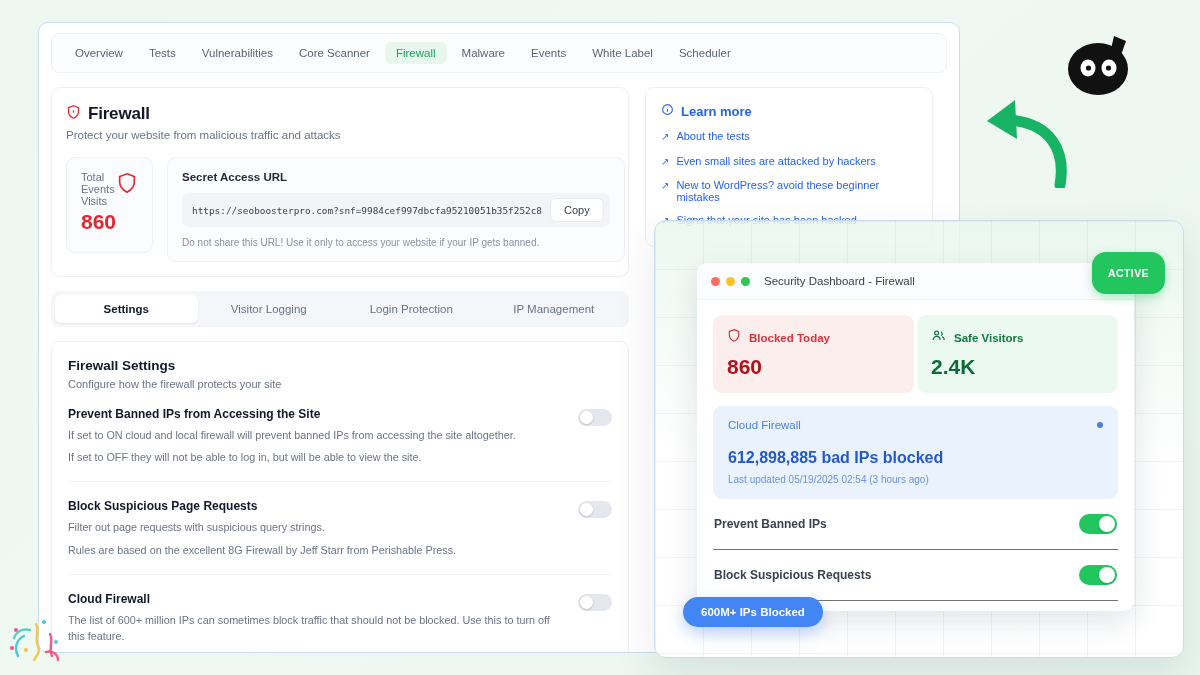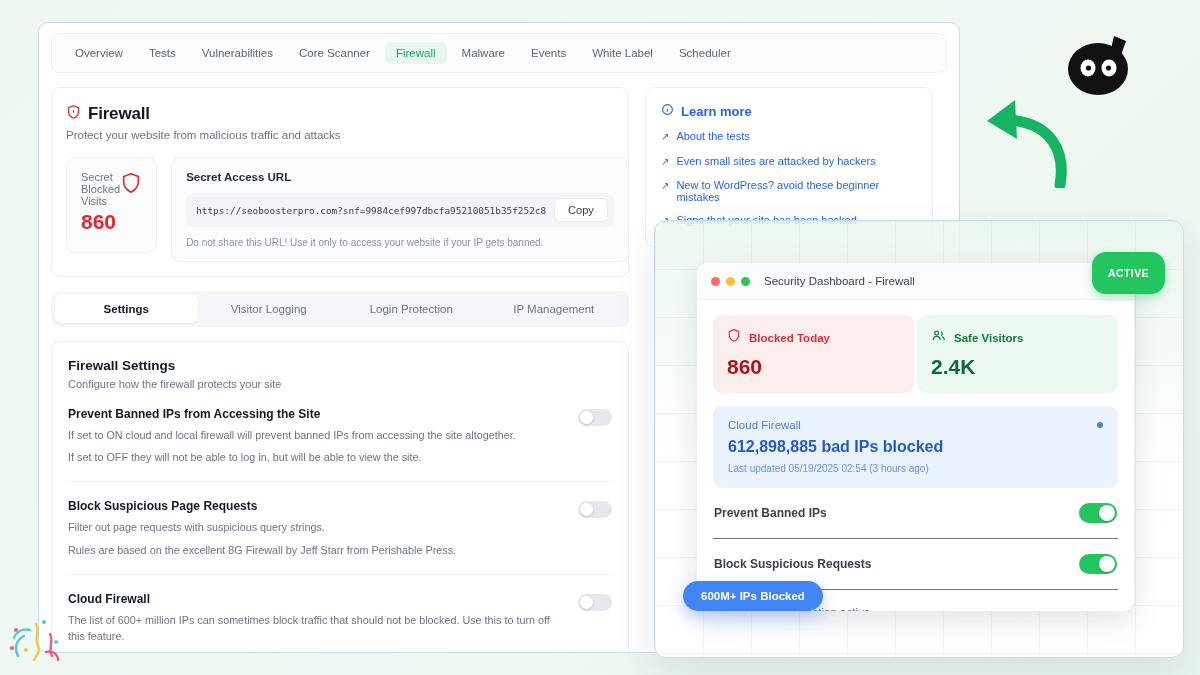--- a/index.html
+++ b/index.html
@@ -250,21 +250,21 @@
   .mini-card.green .mini-value { color: #0d6b36; }
 
   .cloud-card {
     margin-top: 13px;
     background: #eaf2fe;
     border-radius: 9px;
     padding: 13px 15px 14px 15px;
     position: relative;
   }
   .cloud-label { font-size: 11.5px; color: #4b7fd8; }
-  .cloud-value { font-size: 16px; font-weight: 700; color: #2459c9; margin-top: 7px; }
+  .cloud-value { font-size: 16px; font-weight: 700; color: #2459c9; margin-top: 18px; }
   .cloud-note { font-size: 10px; color: #6a92de; margin-top: 7px; }
   .cloud-dot {
     position: absolute; right: 15px; top: 16px;
     width: 6px; height: 6px; border-radius: 50%; background: #4b7fd8;
   }
 
   .ov-set {
     display: flex; align-items: center; justify-content: space-between;
     padding: 15px 1px;
     border-bottom: 1px solid #737373;
@@ -273,21 +273,21 @@
   .toggle.big { width: 38px; height: 20px; border-radius: 10px; margin-top: 0; }
   .toggle.big .knob { width: 16px; height: 16px; top: 2px; }
 
   .realtime {
     display: flex; align-items: center; gap: 8px;
     margin-top: 14px;
     font-size: 11.5px; color: #6b7384;
   }
   .badge-ips {
     position: absolute;
-    left: 28px; bottom: 46px;
+    left: 28px; bottom: 30px;
     background: #4285f4; color: #ffffff;
     font-size: 11.5px; font-weight: 700;
     padding: 9px 18px; border-radius: 17px;
     box-shadow: 0 6px 16px rgba(66,133,244,.35);
     z-index: 6;
   }
 
   .logo-ninja { position: absolute; left: 1064px; top: 32px; }
   .arrow-green { position: absolute; left: 963px; top: 93px; }
   .confetti { position: absolute; left: 4px; top: 612px; }
@@ -324,21 +324,21 @@
                   <path d="M12 9 V13" stroke-width="2"></path>
                 </svg>
               </span>
               <span class="fw-title">Firewall</span>
             </div>
             <div class="fw-sub">Protect your website from malicious traffic and attacks</div>
 
             <div class="stat-row">
               <div class="stat-card">
                 <div>
-                  <div class="stat-label">Secret Blocked Visits</div>
+                  <div class="stat-label">Total Events Visits</div>
                   <div class="stat-value">860</div>
                 </div>
                 <div>
                   <svg width="22" height="24" viewBox="0 0 24 24" fill="none" stroke="#e8252f" stroke-width="1.8">
                     <path d="M12 2 L20 5 V11 C20 16 16 20 12 22 C8 20 4 16 4 11 V5 Z"></path>
                   </svg>
                 </div>
               </div>
 
               <div class="url-card">

